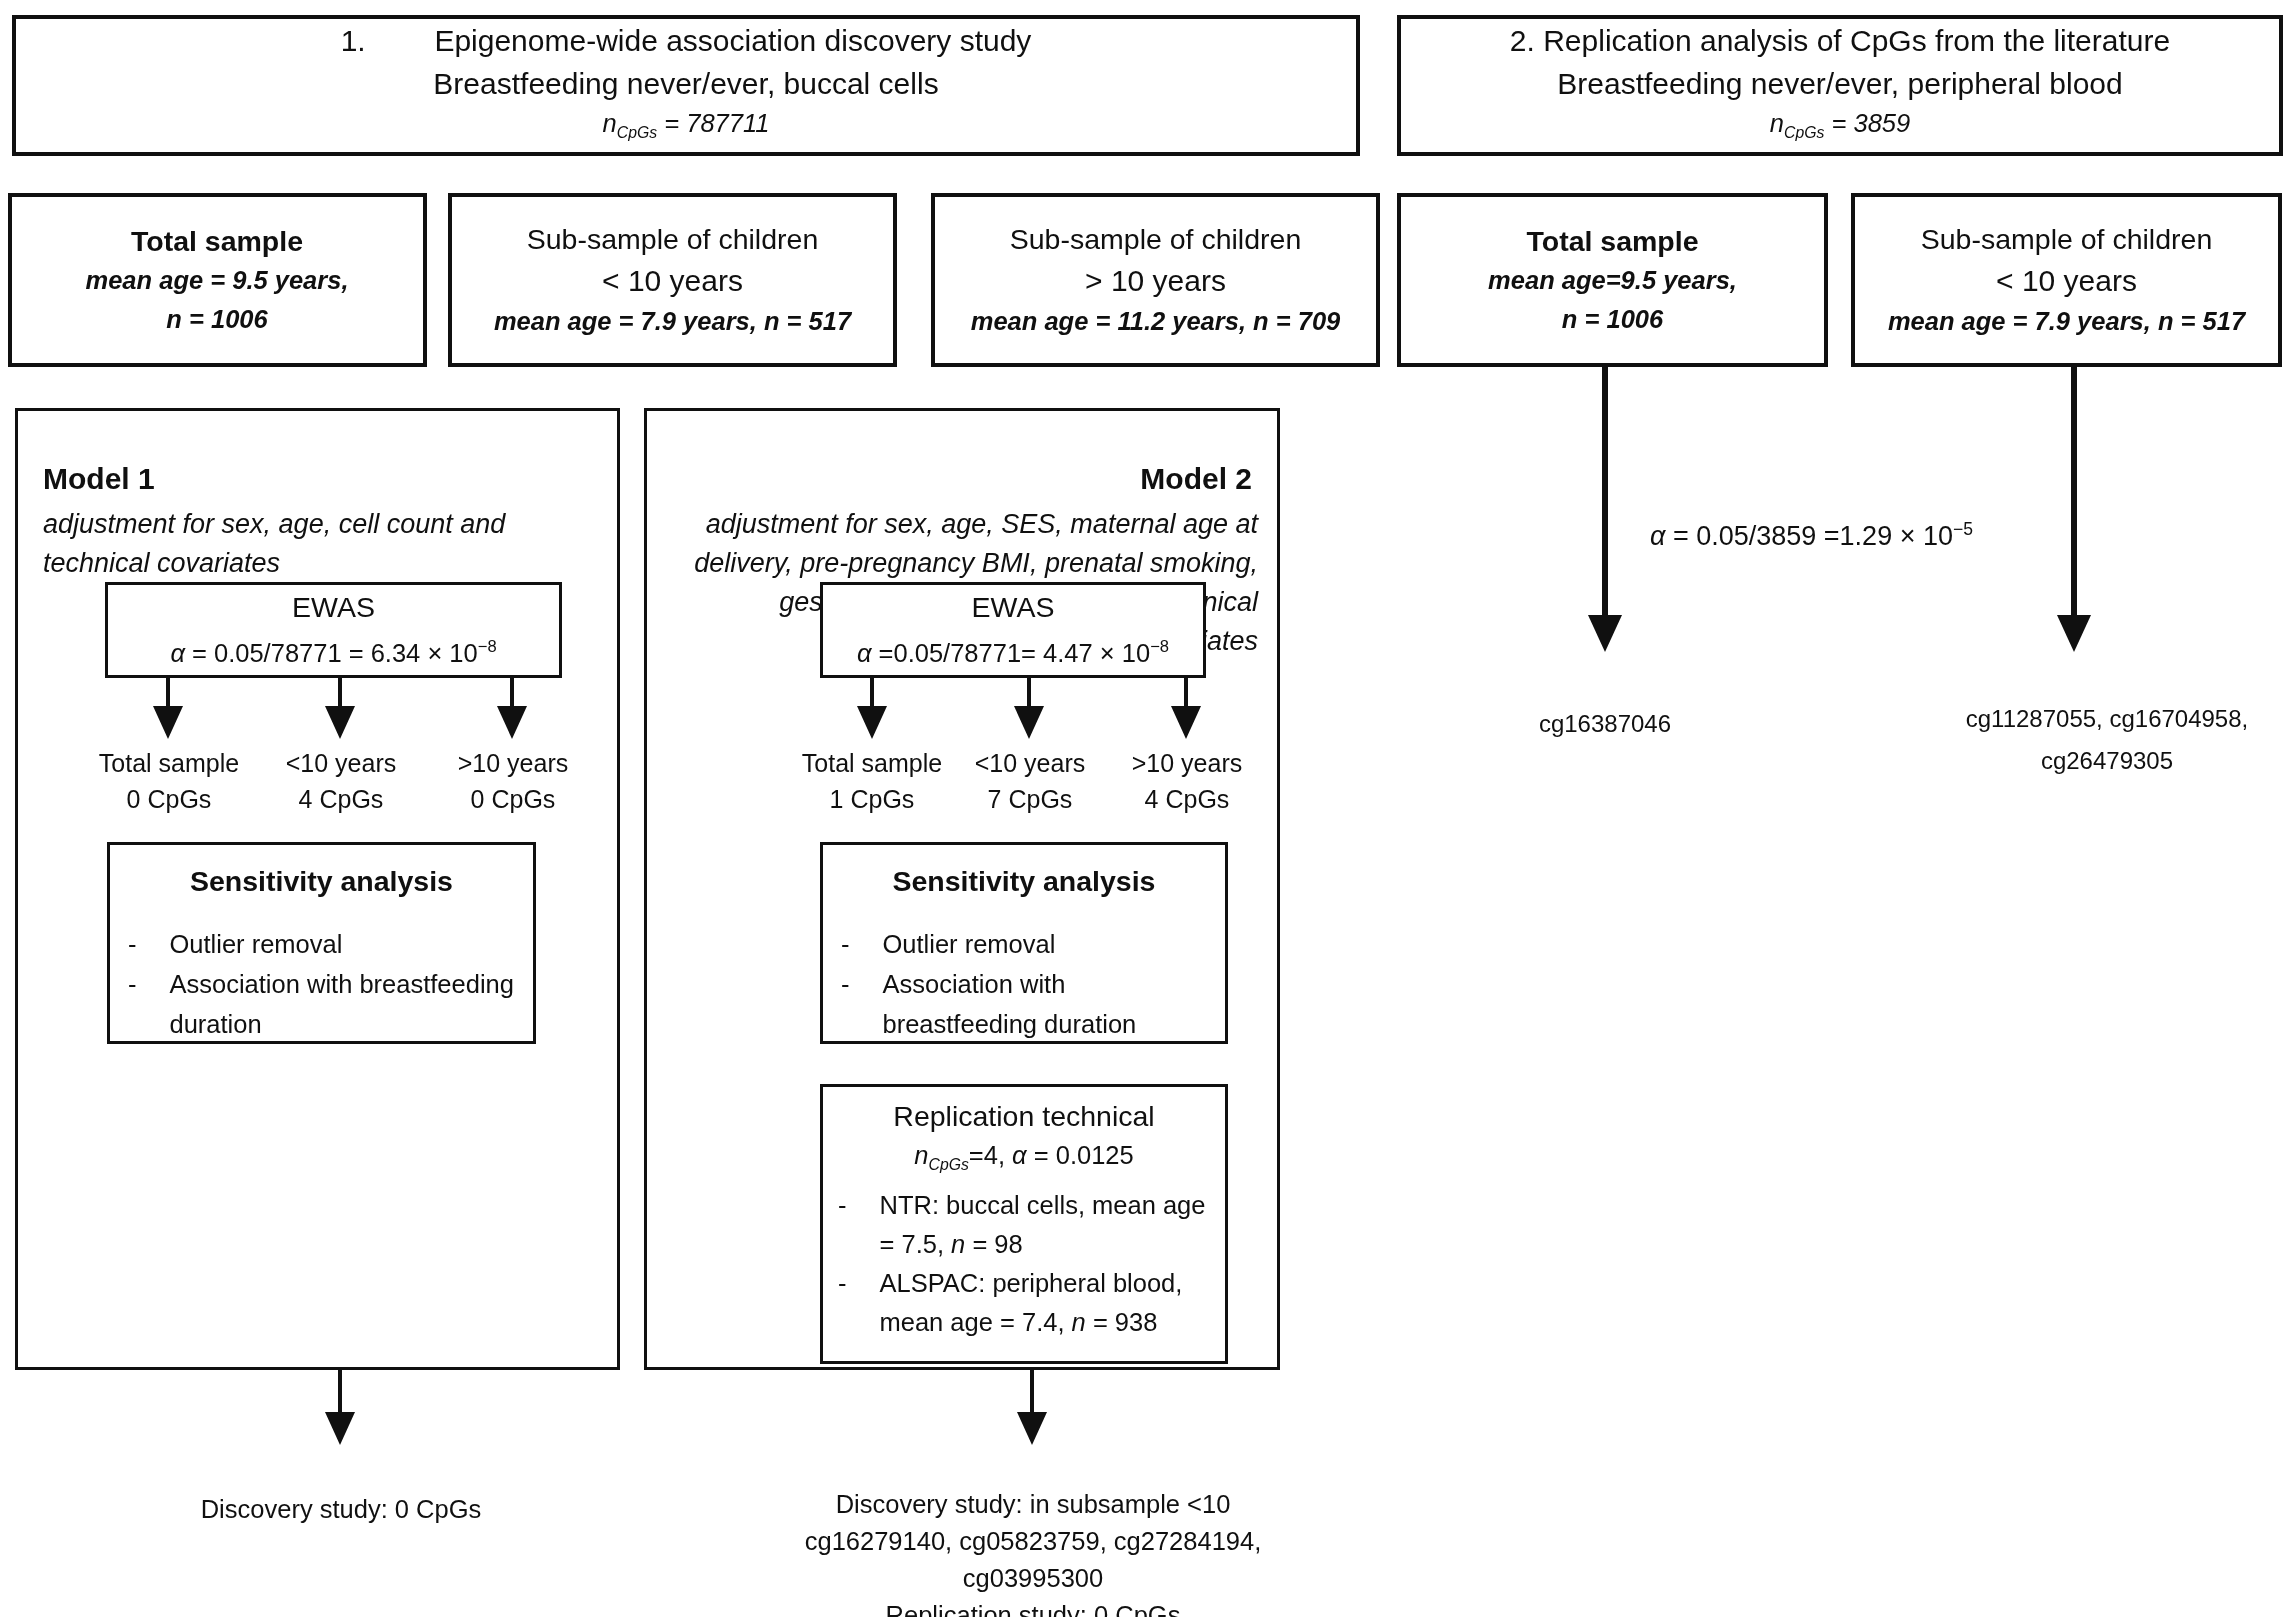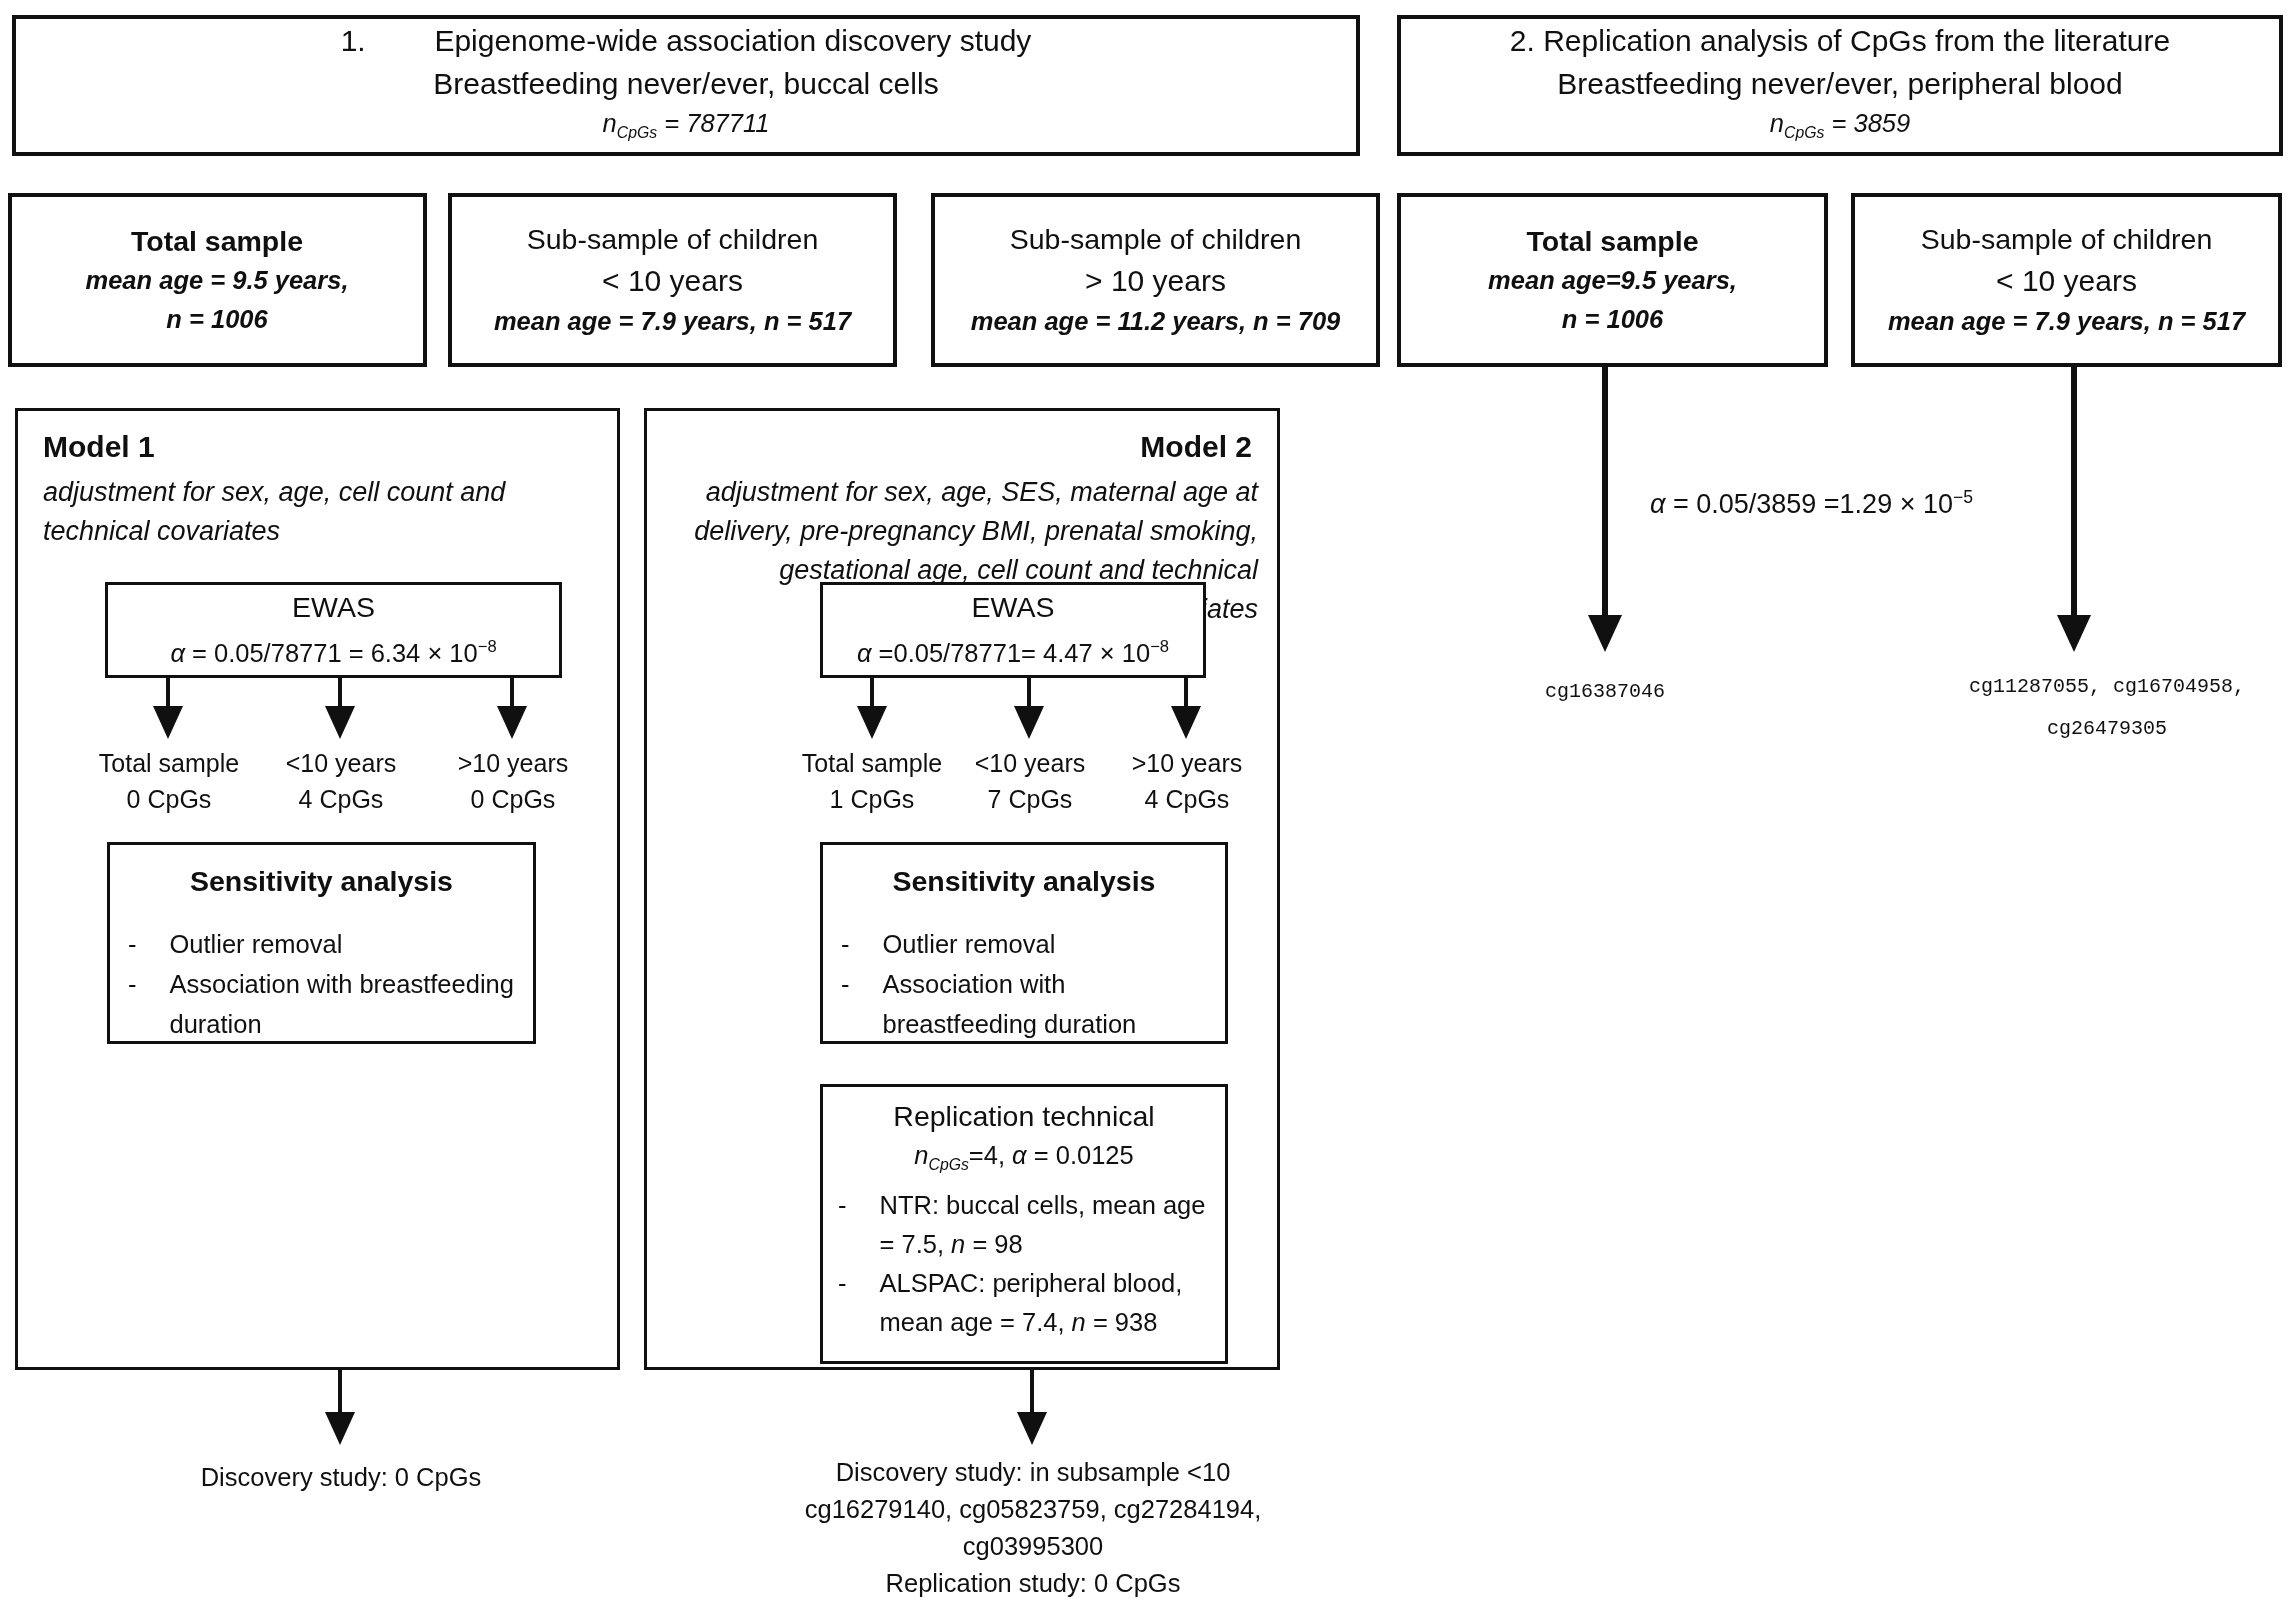--- a/index.html
+++ b/index.html
@@ -9,22 +9,22 @@
   .b6{border-width:4.5px;} .b4{border-width:3px;}
   .vcenter{display:flex;flex-direction:column;justify-content:center;align-items:center;text-align:center;}
   .it{font-style:italic;}
   .bold{font-weight:bold;}
   .t40{font-size:30px;line-height:43px;}
   .t38{font-size:28.5px;line-height:40px;}
   .t36{font-size:27px;line-height:39px;}
   .t34{font-size:25.5px;line-height:39px;}
   .nline{font-size:25.5px;line-height:37px;}
   sub{font-size:62%;} sup{font-size:65%;}
-  .serif{font-family:Liberation Mono, monospace;font-size:20px;line-height:42px;}
-  .abs{position:absolute;}
+  .serif{font-family:Liberation Sans, sans-serif;font-size:24px;line-height:42px;}
+  .abs{position:absolute;margin-top:32px;}
   .centertext{text-align:center;}
   .arrow{position:absolute;display:flex;flex-direction:column;align-items:center;}
   .arrow .shaft{width:4.5px;background:#101010;flex:1;}
   .arrow .head{width:0;height:0;border-left:15.7px solid transparent;border-right:15.7px solid transparent;border-top:33px solid #101010;}
   .arrow.big .shaft{width:5.2px;}
   .arrow.big .head{border-left-width:17px;border-right-width:17px;border-top-width:37px;}
   .rescol{position:absolute;text-align:center;font-size:25px;line-height:36px;}
   .bullet{display:flex;font-size:25.5px;line-height:40px;text-align:left;}
   .bullet .dash{width:49px;padding-left:7.5px;box-sizing:border-box;}
   .bullet .btext{flex:1;padding-right:3px;}

